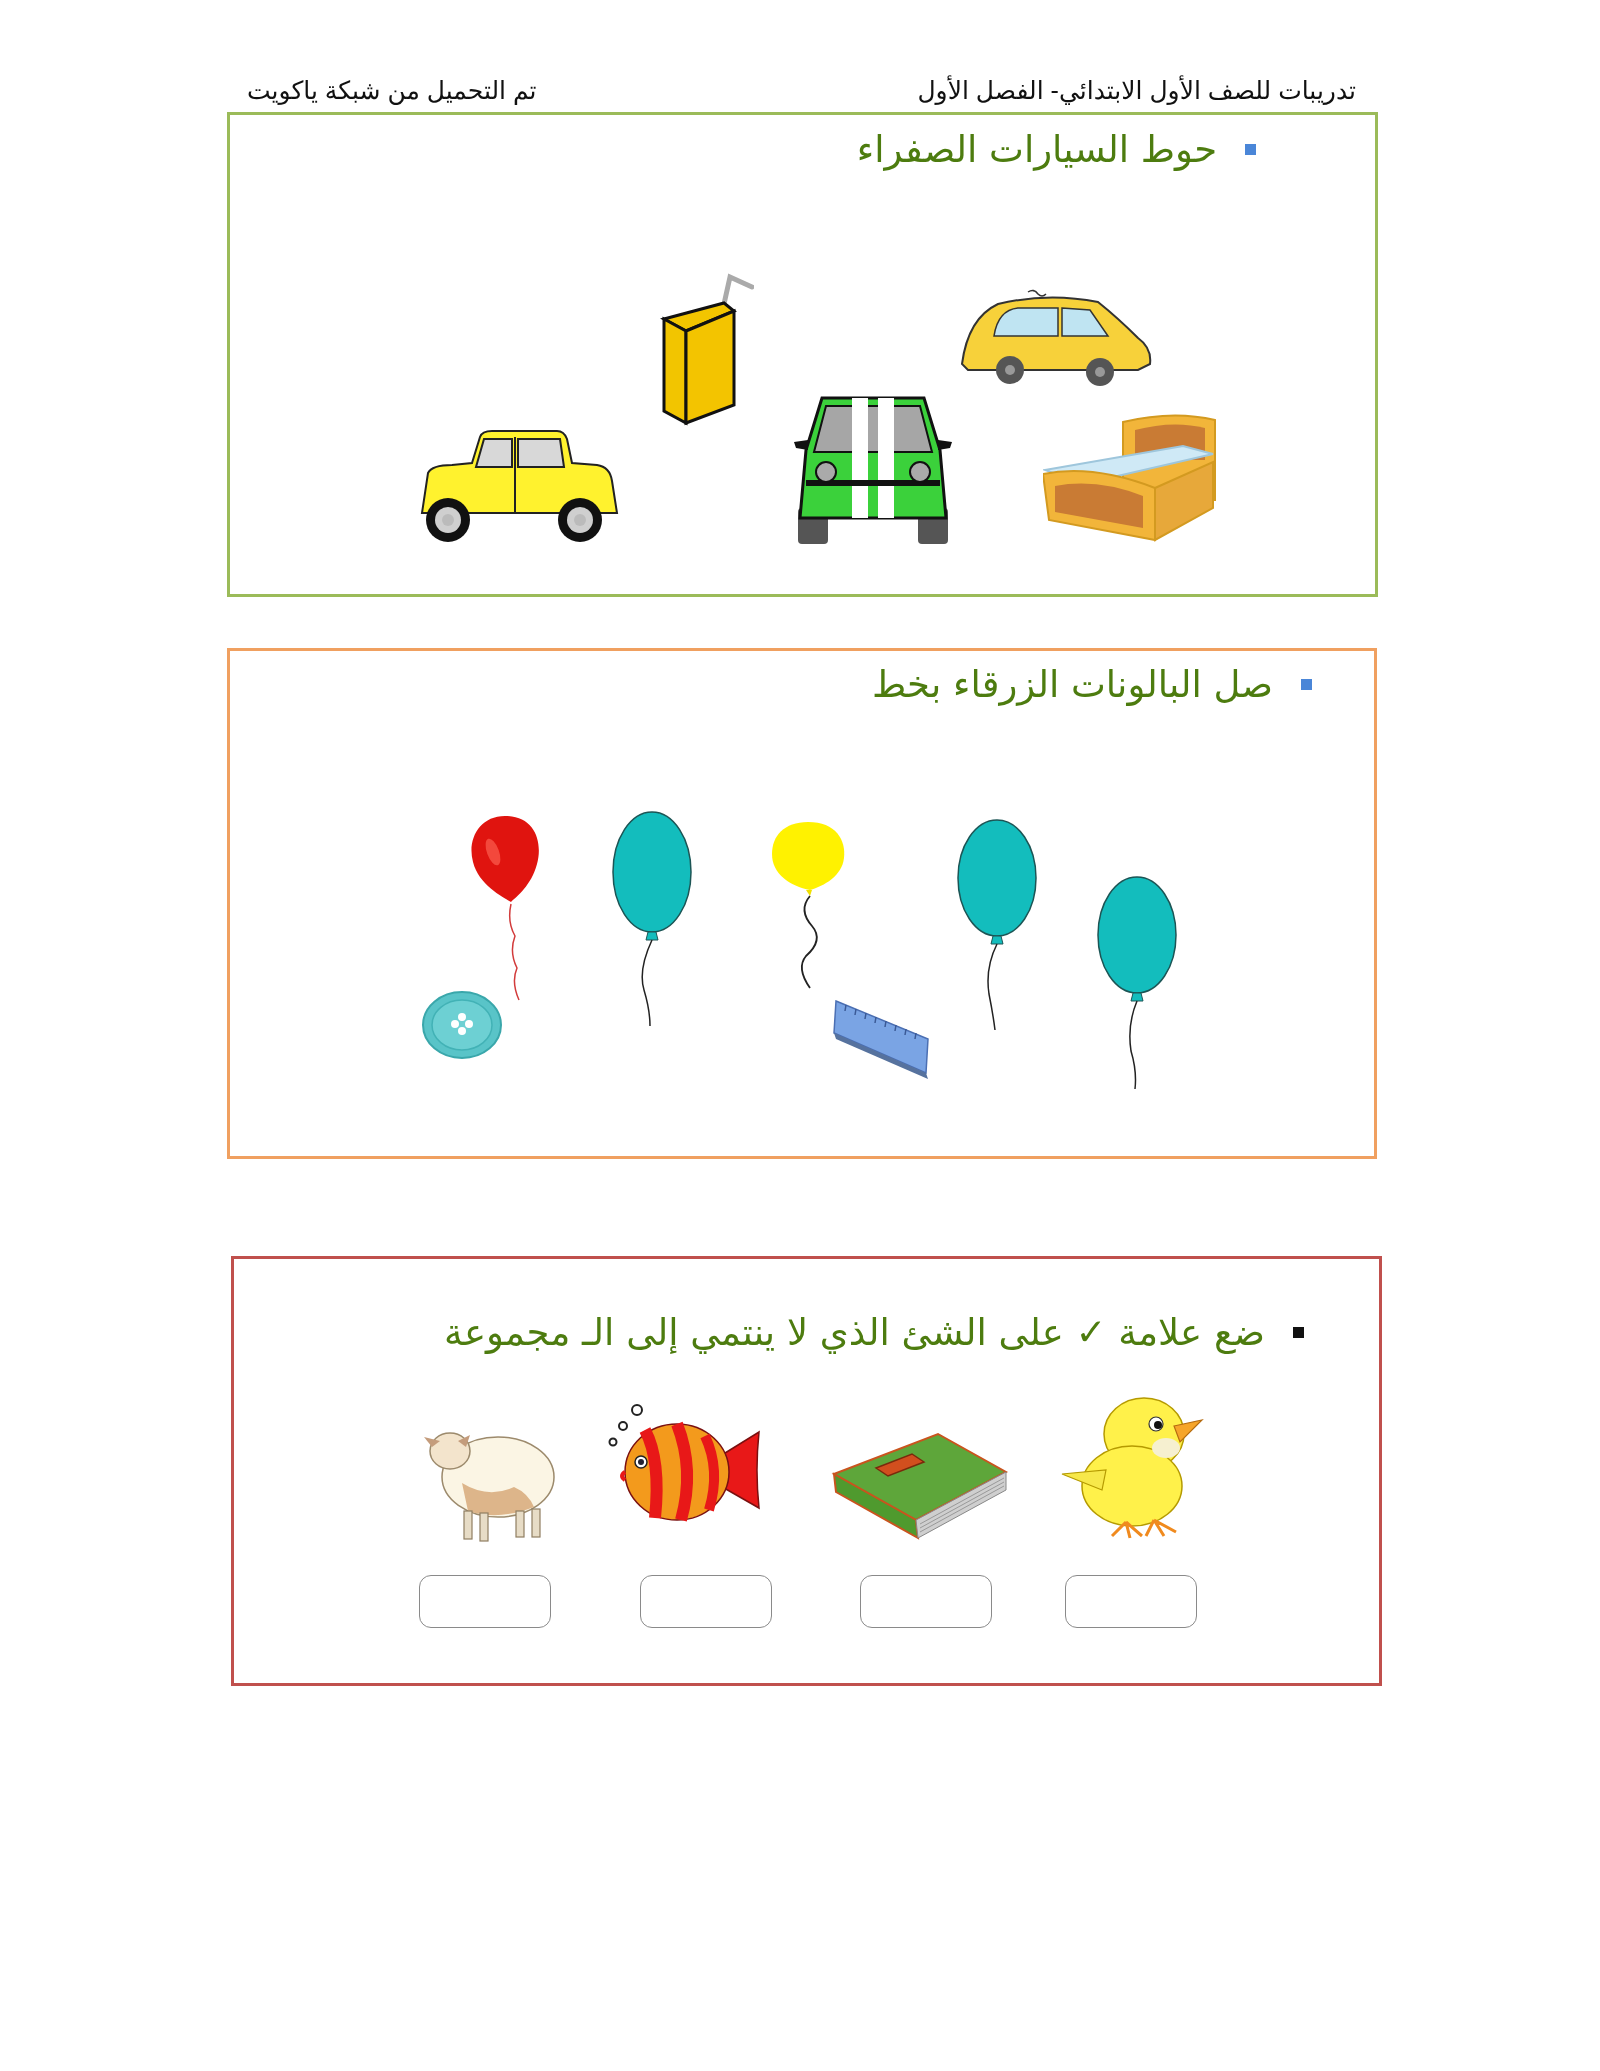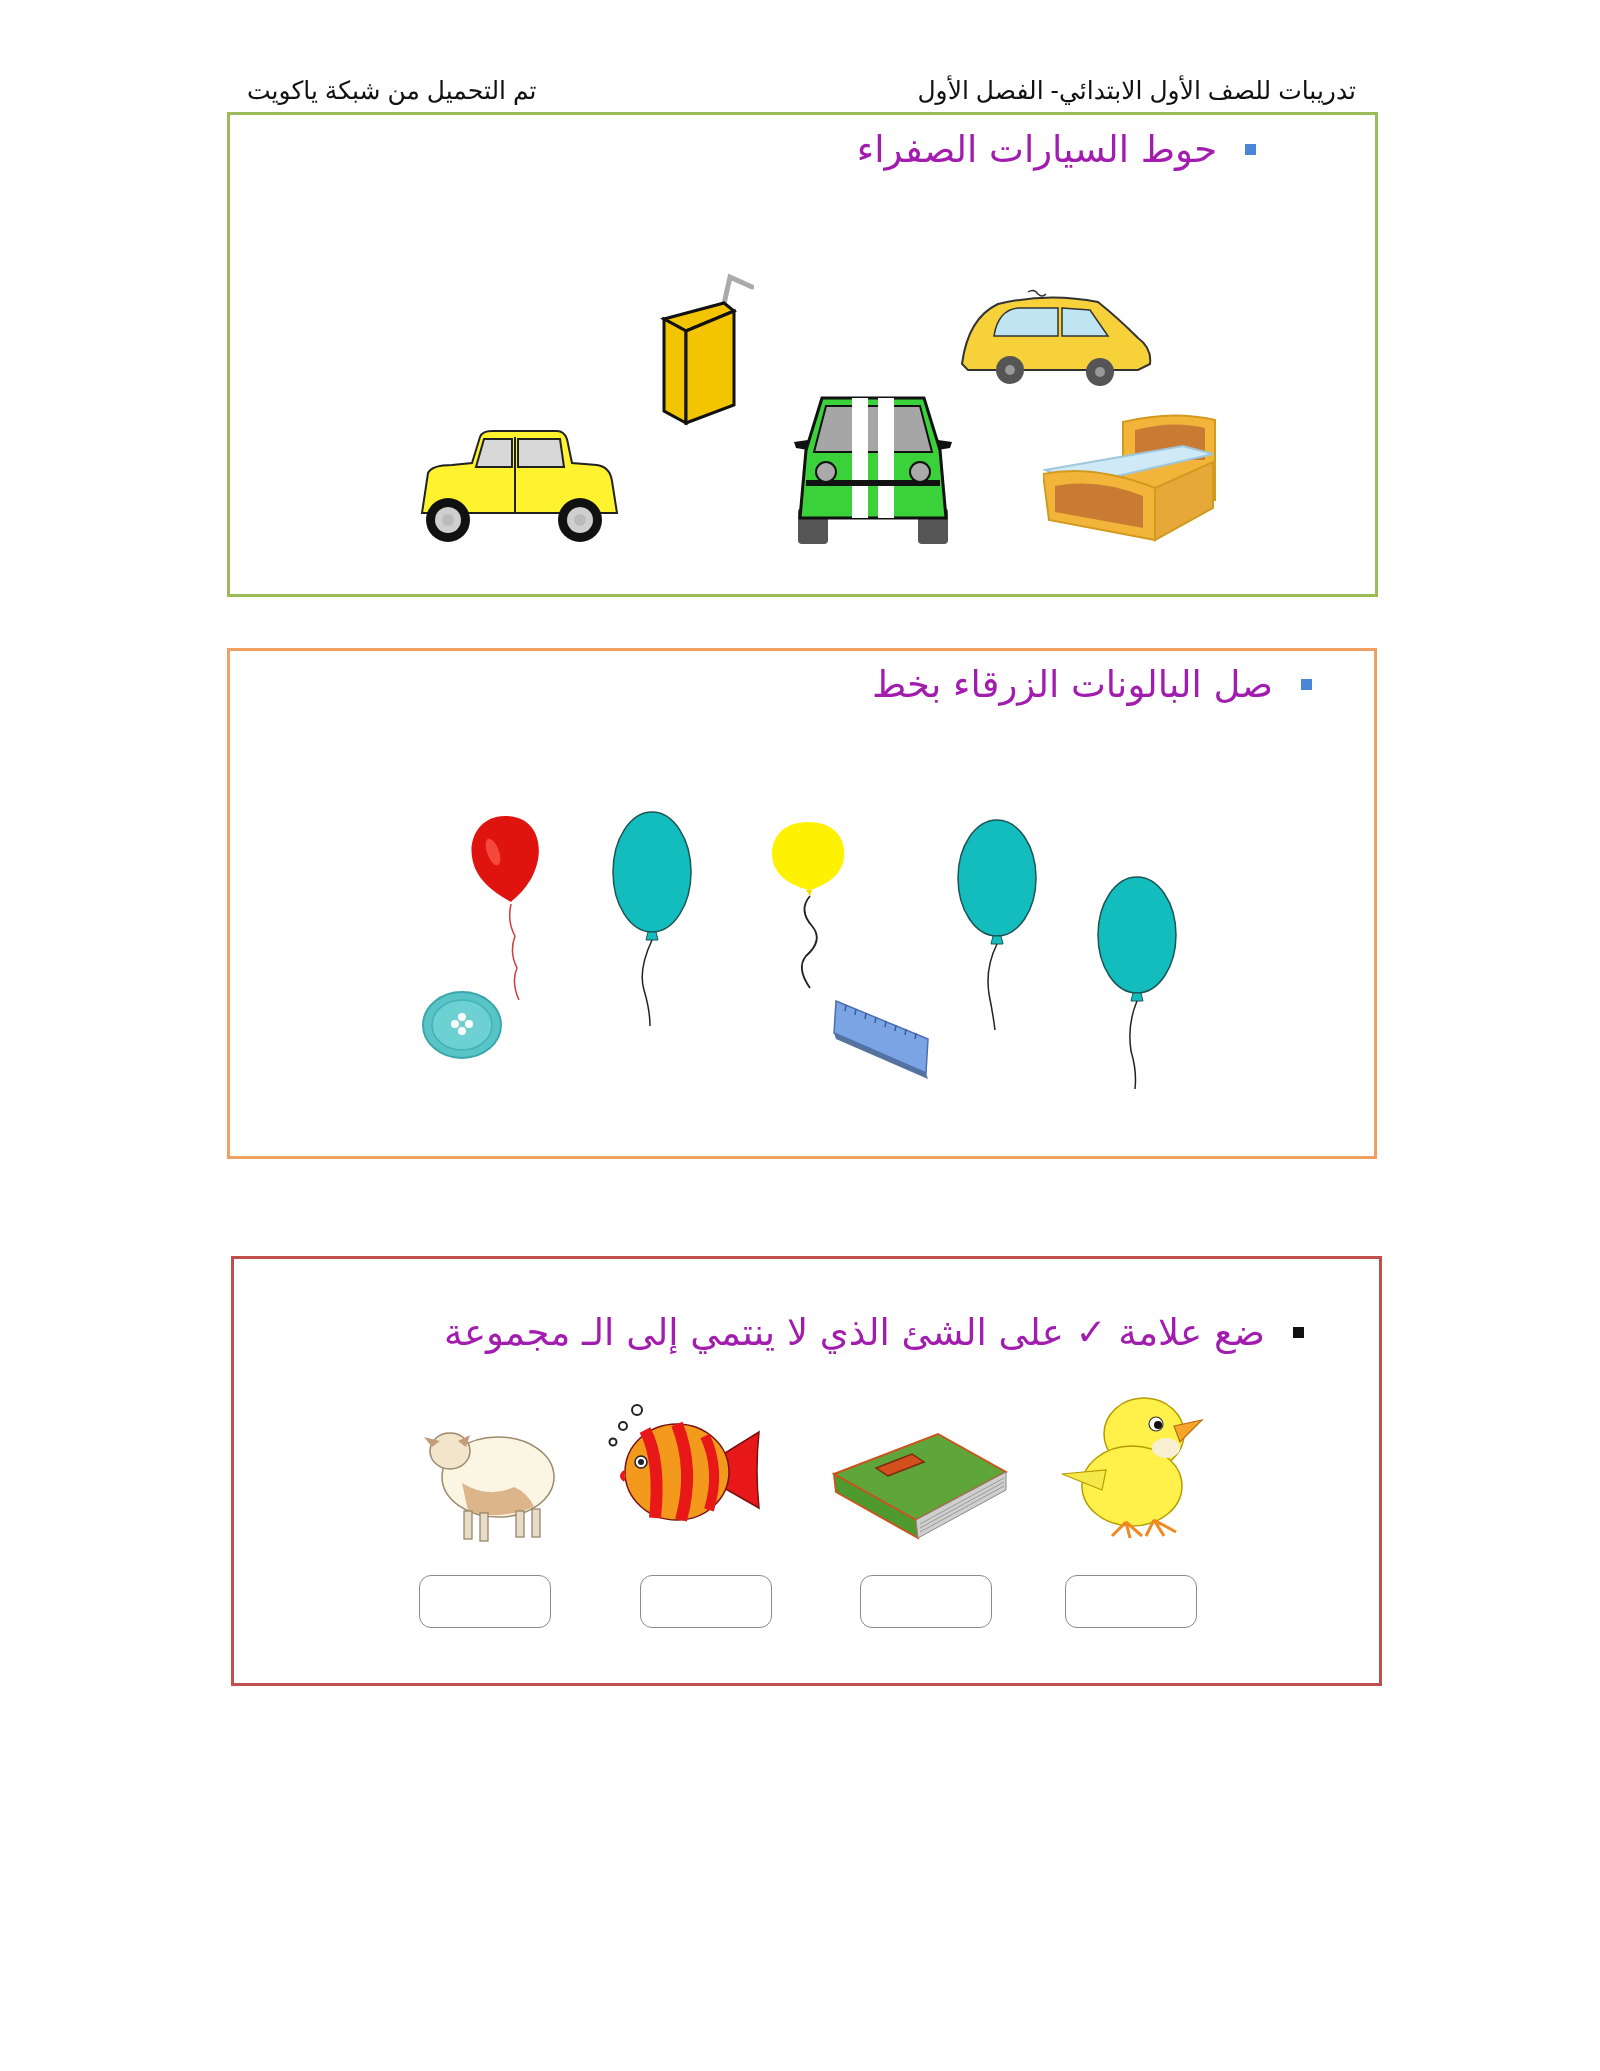--- a/index.html
+++ b/index.html
@@ -4,21 +4,21 @@
   <style>
     html, body { margin: 0; padding: 0; background: #ffffff; }
     body { width: 1600px; height: 2071px; position: relative; overflow: hidden; font-family: "DejaVu Sans", sans-serif; }
     .hdr { position: absolute; top: 78px; font-family: "Liberation Sans", sans-serif; font-size: 25px; color: #111; direction: rtl; line-height: 1; }
     .hdr-right { right: 244px; }
     .hdr-left { left: 247px; }
     .box { position: absolute; box-sizing: border-box; }
     .box-green { left: 227px; top: 112px; width: 1151px; height: 485px; border: 3px solid #9bbb59; }
     .box-orange { left: 227px; top: 648px; width: 1150px; height: 511px; border: 3px solid #f0a060; }
     .box-red { left: 231px; top: 1256px; width: 1151px; height: 430px; border: 3px solid #c0504d; }
-    .title { position: absolute; direction: rtl; color: #a21caf; font-family: "DejaVu Sans", sans-serif; font-size: 37px; line-height: 1; white-space: nowrap; display: flex; align-items: center; gap: 28px; }
+    .title { position: absolute; direction: rtl; color: #4d7c0f; font-family: "DejaVu Sans", sans-serif; font-size: 37px; line-height: 1; white-space: nowrap; display: flex; align-items: center; gap: 28px; }
     .bullet { display: inline-block; width: 11px; height: 11px; background: #4a86d8; }
     .bullet.black { background: #111; }
     .item { position: absolute; }
     .item svg { display: block; width: 100%; height: 100%; }
     .checkbox { position: absolute; width: 132px; height: 53px; border: 1.5px solid #8a8a8a; border-radius: 12px; box-sizing: border-box; background: #fff; }
   </style>
 </head>
 <body>
 
 <div class="hdr hdr-right">تدريبات للصف الأول الابتدائي- الفصل الأول</div>

